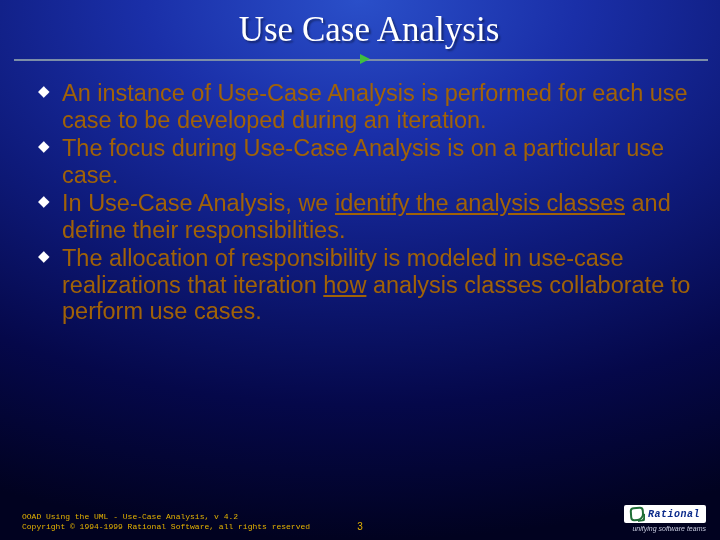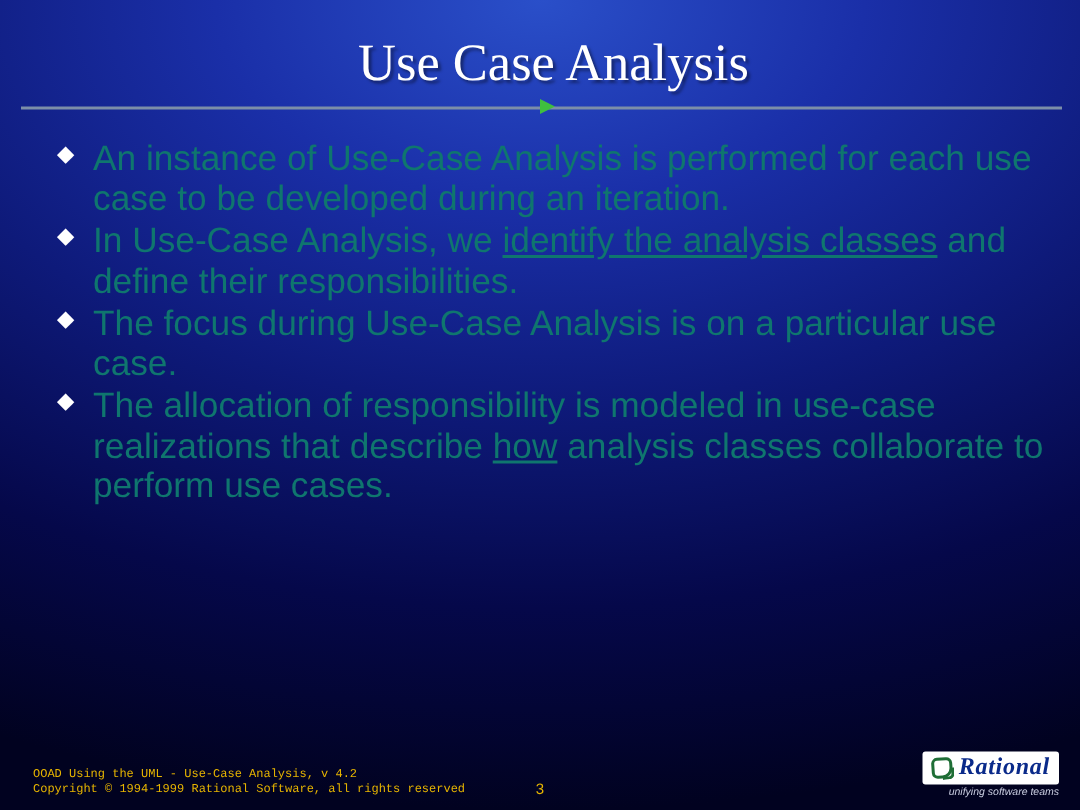--- a/index.html
+++ b/index.html
@@ -5,21 +5,21 @@
   * { margin: 0; padding: 0; box-sizing: border-box; }
   html, body { width: 720px; height: 540px; overflow: hidden; }
   body {
     background: radial-gradient(ellipse 120% 100% at 50% 0%, #2a4fc9 0%, #1a2fa8 25%, #0e1a7a 50%, #05084a 75%, #010220 100%);
     font-family: Arial, Helvetica, sans-serif;
     color: #fff;
     position: relative;
   }
   .title-wrap {
     text-align: center;
-    padding-top: 22px;
+    padding-top: 10px;
     margin-left: 18px;
   }
   .title {
     color: #fff;
     font-family: "Times New Roman", Times, serif;
     font-size: 35px;
     font-weight: normal;
     text-shadow: 2px 2px 2px rgba(0,0,0,0.4);
     display: inline-block;
   }
@@ -43,21 +43,21 @@
     border-left: 10px solid #3fbf3f;
   }
   .content {
     padding: 12px 22px 0 38px;
   }
   ul.bullets {
     list-style: none;
   }
   ul.bullets > li {
     position: relative;
-    color: #0f766e;
+    color: #a16207;
     font-size: 23.5px;
     line-height: 1.13;
     margin-bottom: 2px;
     padding-left: 24px;
     font-family: Arial, Helvetica, sans-serif;
   }
   ul.bullets > li::before {
     content: "◆";
     position: absolute;
     left: 0;
@@ -116,22 +116,23 @@
     right: -3px; bottom: -3px;
     width: 6px; height: 6px;
     border-right: 2px solid #1f6e36;
     border-bottom: 2px solid #1f6e36;
     border-radius: 0 0 4px 0;
   }
   .logo-text {
     color: #0a2a8a;
     font-style: italic;
     font-weight: bold;
-    font-size: 16px;
+    font-size: 10px;
     letter-spacing: 0.5px;
+    font-family: Liberation Mono, monospace;
   }
   .tagline {
     font-size: 7px;
     color: #c9cde0;
     font-style: italic;
     font-family: Arial, sans-serif;
   }
 </style>
 </head>
 <body>
@@ -140,23 +141,23 @@
   <h1 class="title">Use Case Analysis</h1>
 </div>
 <div class="divider-wrap">
   <div class="divider-line"></div>
   <div class="divider-arrow"></div>
 </div>
 
 <div class="content">
   <ul class="bullets" id="bullet-list">
       <li><span>An instance of Use-Case Analysis is performed for each use case to be developed during an iteration.</span></li>
+      <li><span>The focus during Use-Case Analysis is on a particular use case.</span></li>
       <li><span>In Use-Case Analysis, we </span><span class="u">identify the analysis classes</span><span> and define their responsibilities.</span></li>
-      <li><span>The focus during Use-Case Analysis is on a particular use case.</span></li>
-      <li><span>The allocation of responsibility is modeled in use-case realizations that describe </span><span class="u">how</span><span> analysis classes collaborate to perform use cases.</span></li>
+      <li><span>The allocation of responsibility is modeled in use-case realizations that iteration </span><span class="u">how</span><span> analysis classes collaborate to perform use cases.</span></li>
     </ul>
 </div>
 
 <div class="footer">
   <div class="footer-left">
     <div>OOAD Using the UML - Use-Case Analysis, v 4.2</div>
     <div>Copyright © 1994-1999 Rational Software, all rights reserved</div>
   </div>
   <div class="footer-center">3</div>
   <div class="footer-right">

